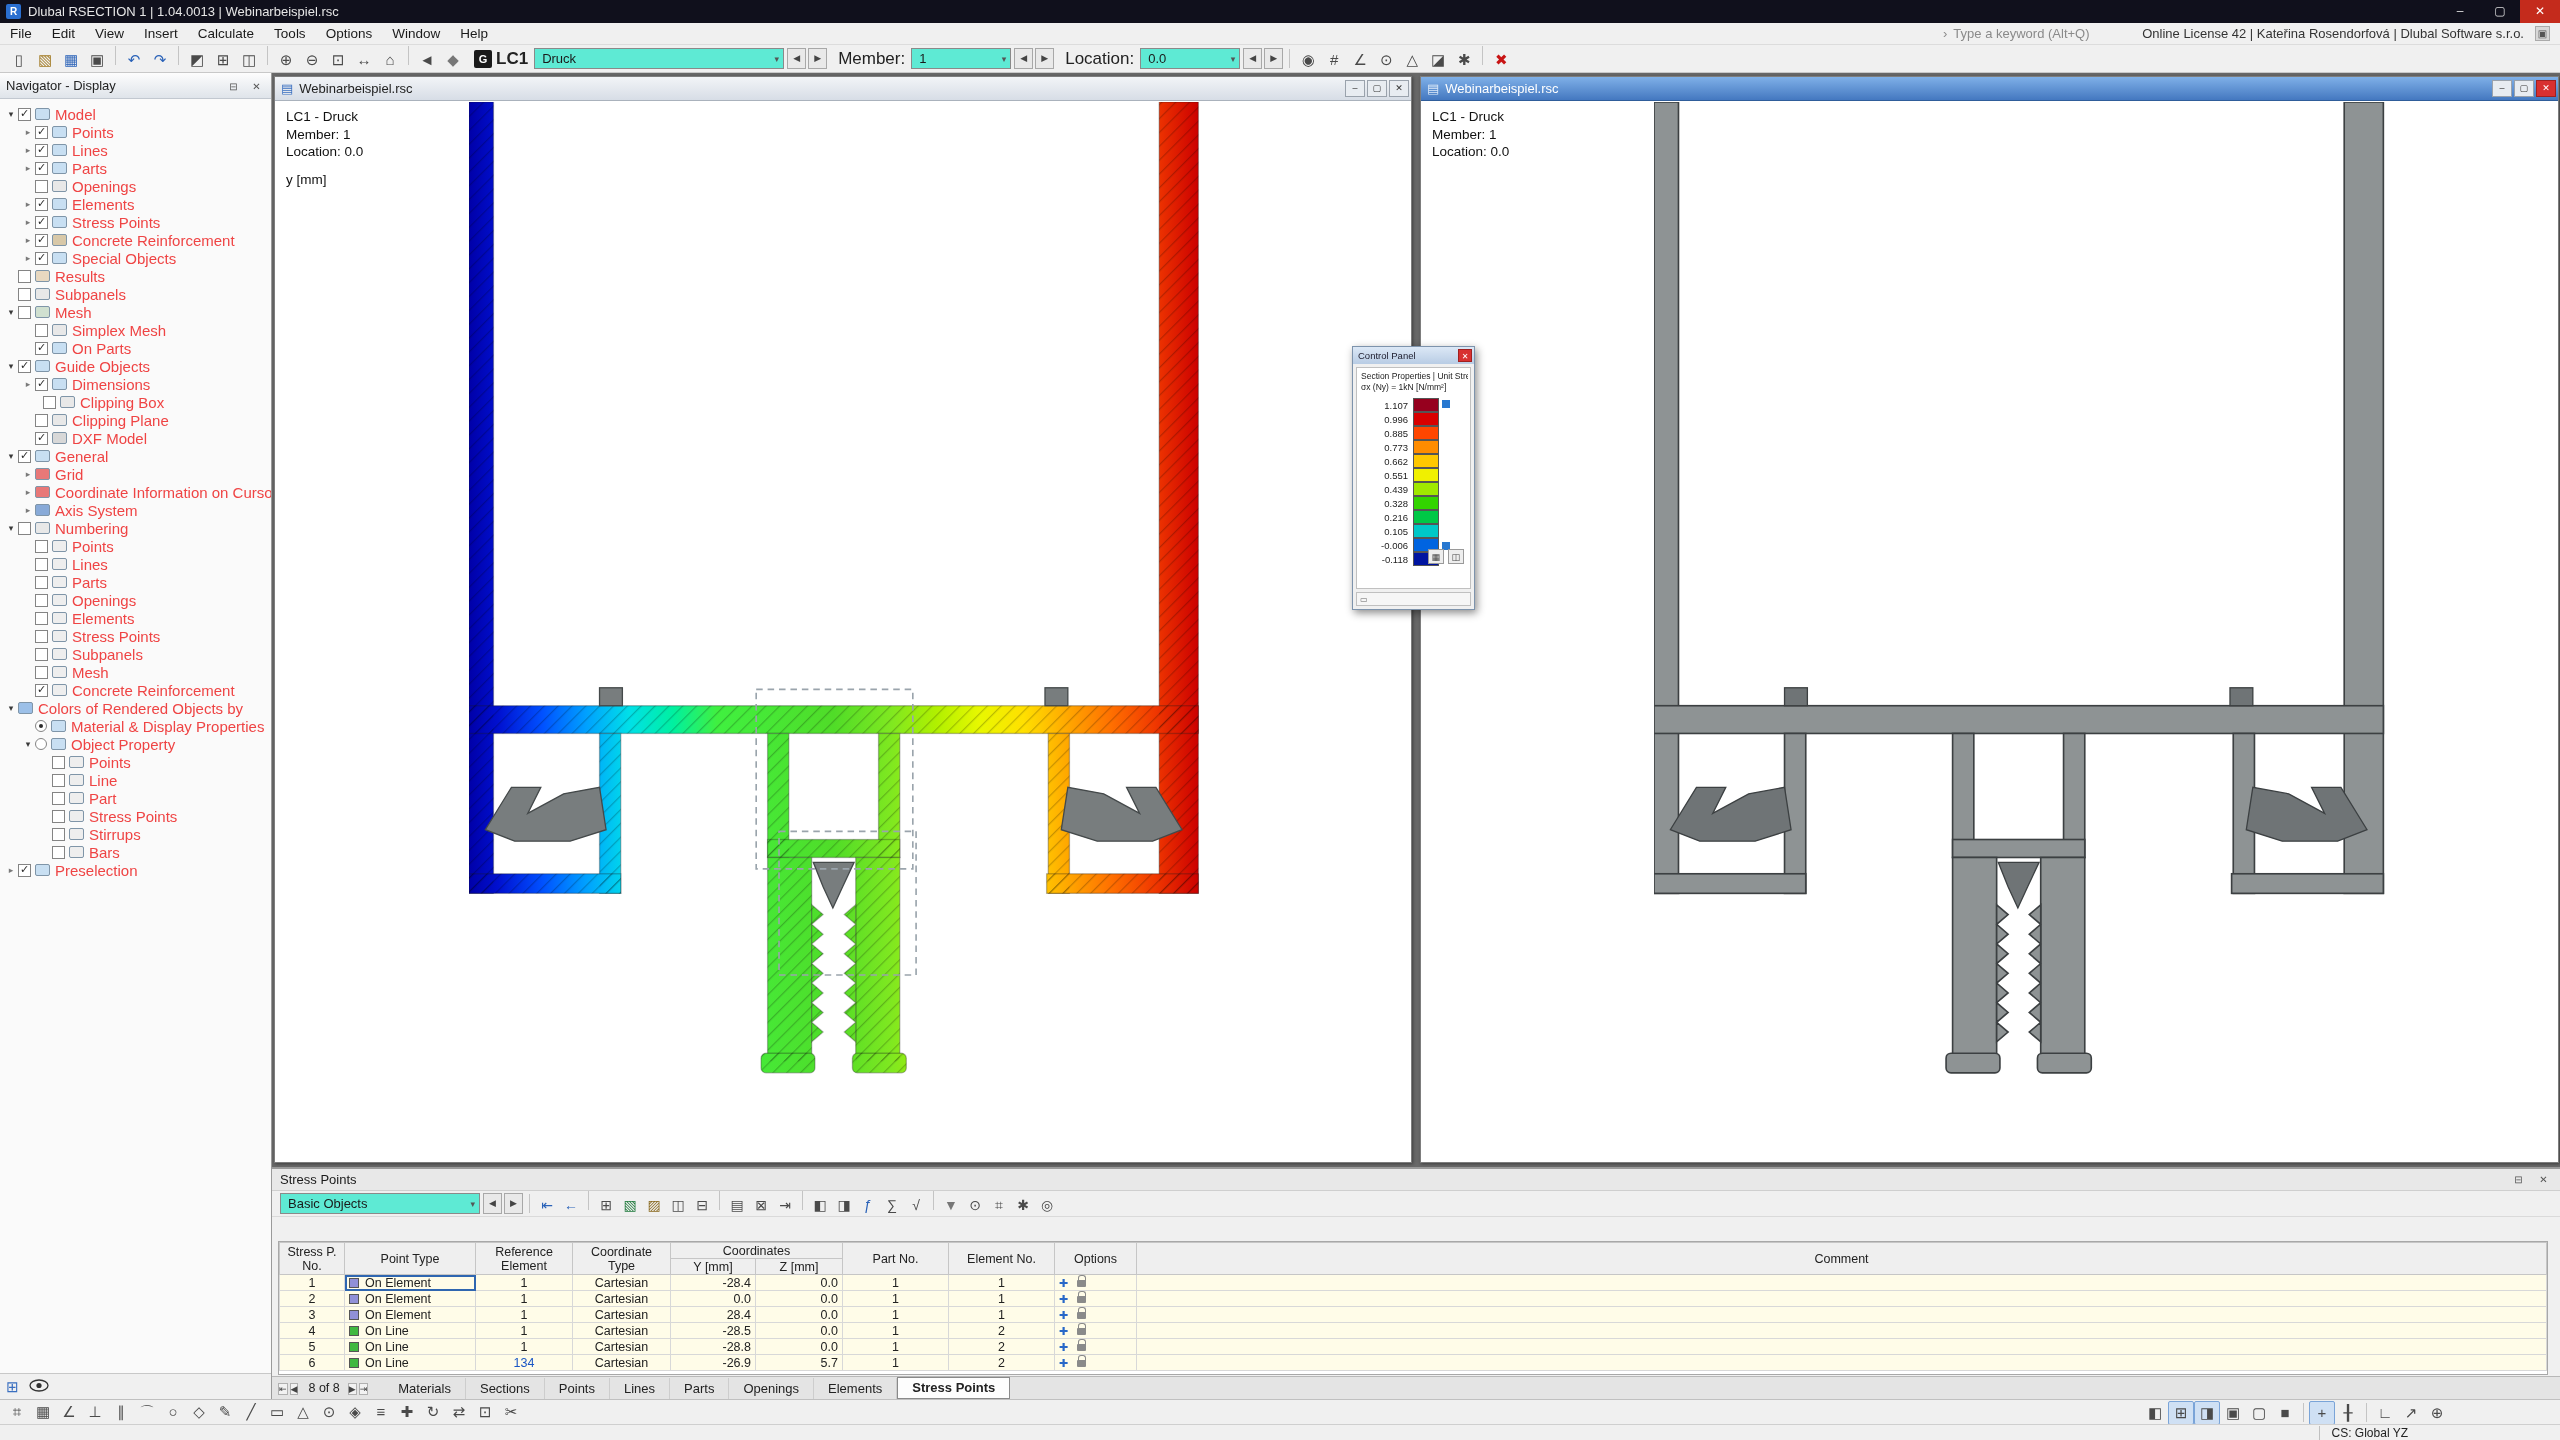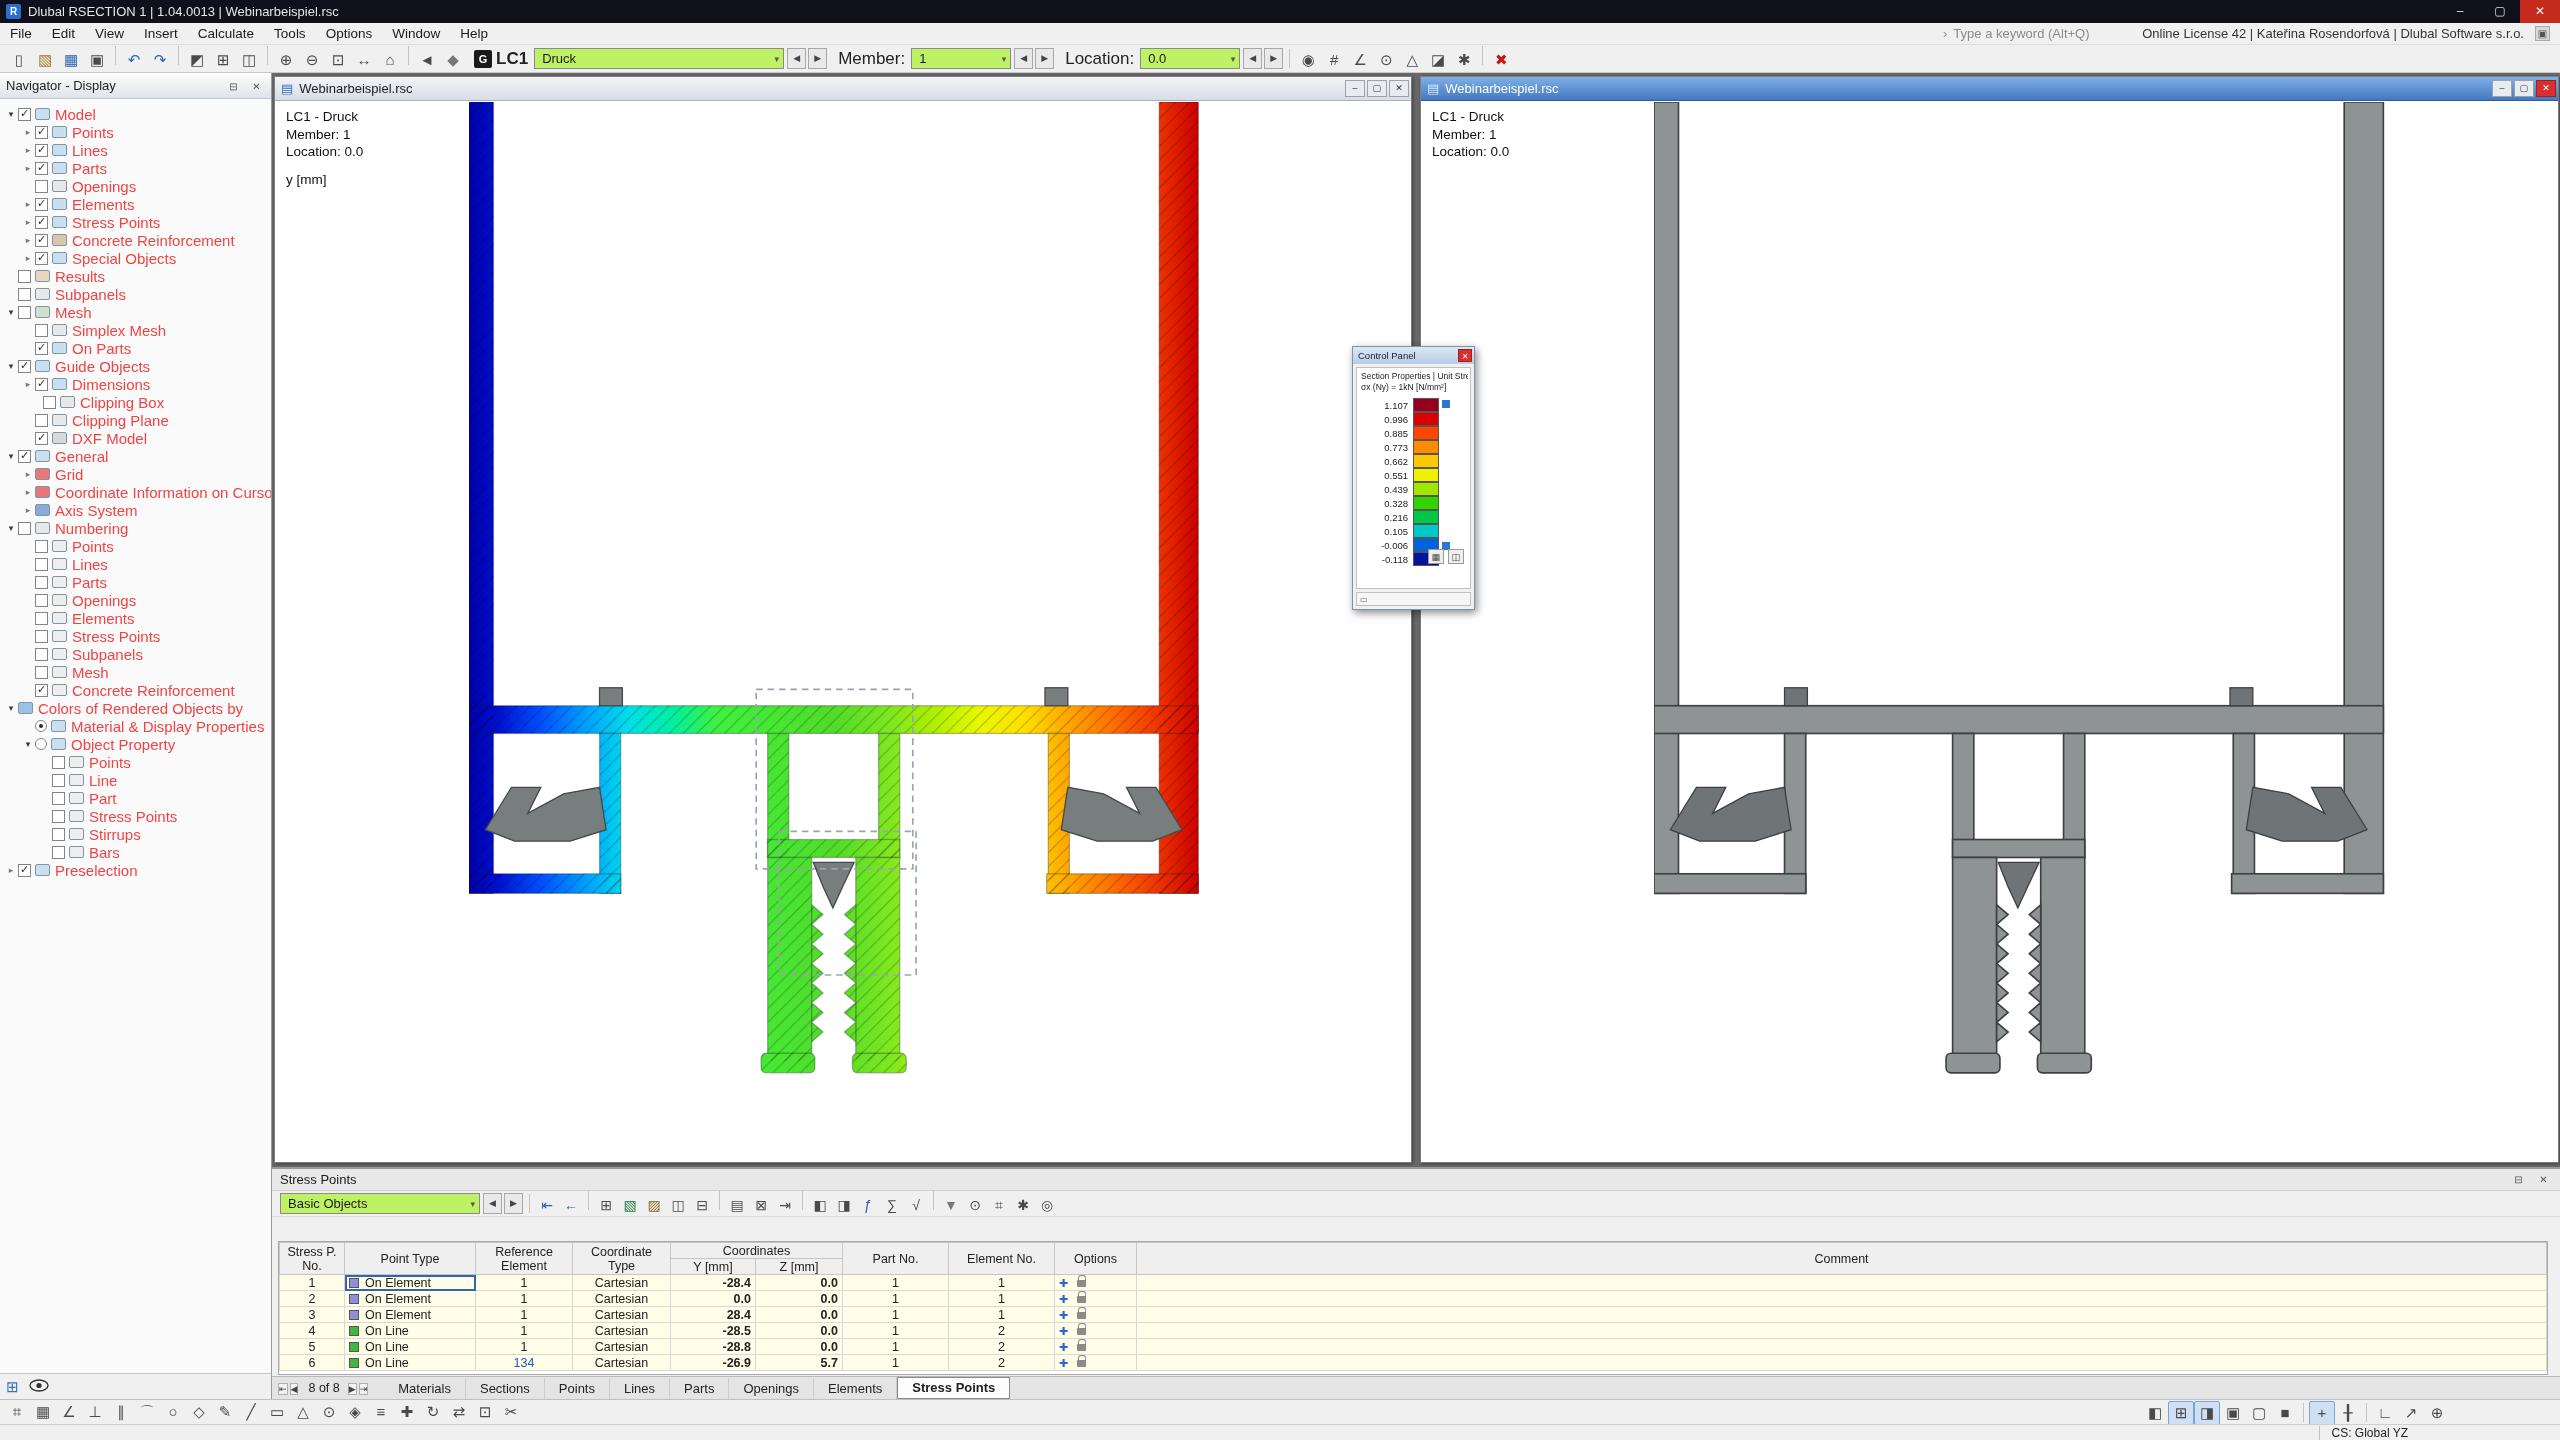--- a/index.html
+++ b/index.html
@@ -25,21 +25,21 @@
   #account-icon { position:absolute; right:10px; top:3px; width:15px; height:15px; background:#d8d8d8;
                   border:1px solid #aaa; font-size:10px; text-align:center; line-height:14px; color:#555; }
 
   
   #maintoolbar { position:absolute; left:0; top:45px; width:2560px; height:28px; background:#f0f0f0;
                  border-bottom:1px solid #c8c8c8; display:flex; align-items:center; padding-left:6px; }
   .tbtn { display:inline-block; min-width:26px; height:24px; line-height:24px; text-align:center;
           font-size:15px; color:#4a4a4a; border-radius:2px; }
   .tbtn.pressed { background:#cfe0f4; border:1px solid #7aa4d8; line-height:22px; }
   .tsep { display:inline-block; width:1px; height:19px; background:#c4c4c4; margin:0 5px; }
-  .combo { height:21px; background:#bef264; border:1px solid #8a8a8a; display:inline-flex; align-items:center;
+  .combo { height:21px; background:#5eead4; border:1px solid #8a8a8a; display:inline-flex; align-items:center;
            padding:0 4px 0 7px; font-size:13px; position:relative; margin:0 2px; }
   .combo .arr { margin-left:auto; padding-left:8px; color:#555; font-size:9px; }
   .spin { display:inline-block; width:19px; height:21px; border:1px solid #a8a8a8; background:#e9e9e9;
           text-align:center; line-height:19px; font-size:9px; color:#444; margin:0 1px; }
   #lc-badge { width:18px; height:18px; background:#1a1a1a; color:#fff; font-size:11px; font-weight:bold;
               text-align:center; line-height:18px; border-radius:2px; margin:0 4px 0 8px; }
   .tb-label { margin:0 4px 0 10px; font-size:17px; color:#222; }
 
   
   #navigator { position:absolute; left:0; top:73px; width:272px; height:1326px; background:#fafafa;
@@ -122,21 +122,21 @@
   #sp-tablewrap { position:absolute; left:6px; right:12px; top:72px; bottom:24px; background:#fff;
                   border:1px solid #a8a8a8; overflow:hidden; }
   table.sp { border-collapse:collapse; table-layout:fixed; width:100%; font-size:12.5px; }
   table.sp th { background:#efefef; border:1px solid #c6c6c6; font-weight:normal; color:#222;
                 height:16px; padding:0 3px; }
   table.sp td { border:1px solid #d8d8d8; height:16px; padding:0 4px; background:#fffce8; color:#222;
                 overflow:hidden; white-space:nowrap; }
   td.c-no { text-align:center; }
   td.c-type { text-align:left; }
   td.c-ref, td.c-ct, td.c-part, td.c-elem { text-align:center; }
-  td.c-y, td.c-z { text-align:right; color:#9c3a00;font-weight:bold; }
+  td.c-y, td.c-z { text-align:right; color:#9c3a00; }
   td.c-part, td.c-elem { color:#9c3a00; }
   td.c-comment { background:#fff; }
   td.selcell { outline:2px solid #2f66b0; outline-offset:-2px; }
   .type-ico { display:inline-block; width:10px; height:10px; margin-right:6px; vertical-align:-1px;
               border:1px solid #555; }
   .opt-move { color:#2868c8; font-size:11px; margin-right:4px; }
   .lock { position:relative; width:9px; height:7px; background:#8a8a8a; display:inline-block;
           margin-left:5px; border-radius:1px; }
   .lock::before { content:""; position:absolute; top:-5px; left:1px; width:6px; height:5px;
                   border:1.5px solid #8a8a8a; border-bottom:none; border-radius:3px 3px 0 0; }

